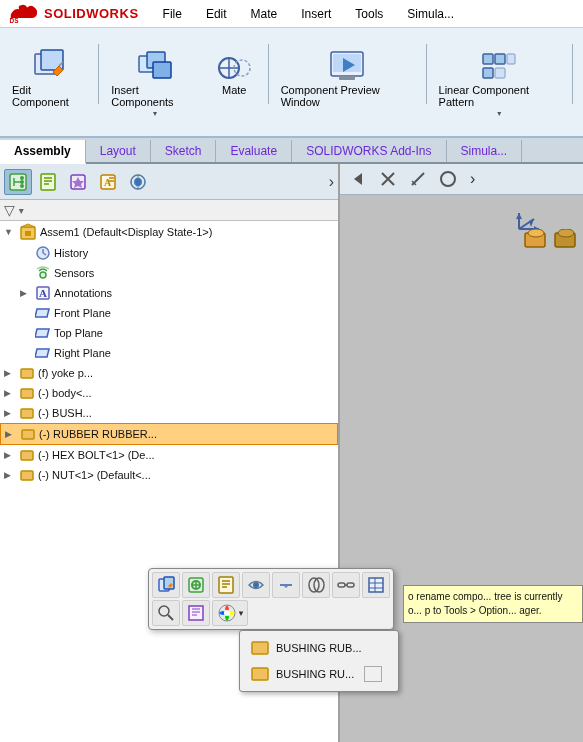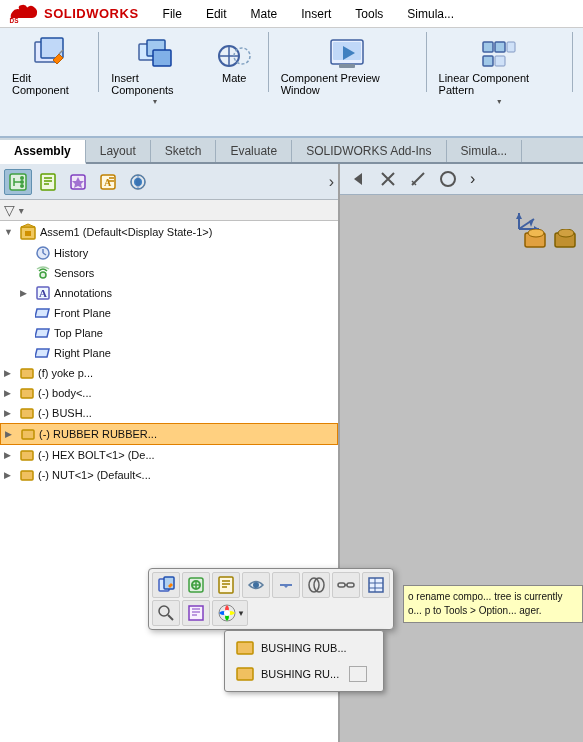--- a/index.html
+++ b/index.html
@@ -43,39 +43,39 @@
       padding: 2px 4px;
     }
 
     
     .ribbon {
       background: #e8f0f8;
       border-bottom: 2px solid #a0b8d0;
       height: 110px;
       display: flex;
       align-items: flex-start;
-      padding: 4px 6px 0 6px;
+      padding: 16px 6px 0 6px;
       gap: 2px;
     }
 
     
     .tabs-row {
       background: #cdd8e0;
       display: flex;
       border-bottom: 2px solid #8090a0;
       height: 26px;
       align-items: flex-end;
     }
     .tab {
       padding: 4px 14px;
       font-size: 12px;
       font-weight: 500;
       cursor: pointer;
       border-right: 1px solid #a0b0be;
-      color: #404040;
+      color: #6d28d9;
       display: flex;
       align-items: center;
     }
     .tab.active {
       background: #fff;
       border-bottom: 2px solid #fff;
       margin-bottom: -2px;
       font-weight: 700;
       color: #000;
     }
@@ -191,21 +191,21 @@
       cursor: pointer;
       border-radius: 2px;
       background: #e8e8e8;
       border: 1px solid #ccc;
       gap: 2px;
     }
 
     
     .color-submenu {
       position: absolute;
-      left: 224px;
+      left: 239px;
       top: 630px;
       background: #f0f0f0;
       border: 1px solid #888;
       border-radius: 3px;
       padding: 4px;
       z-index: 25;
       box-shadow: 2px 2px 5px rgba(0,0,0,0.3);
       min-width: 160px;
     }
     .color-submenu-item {

